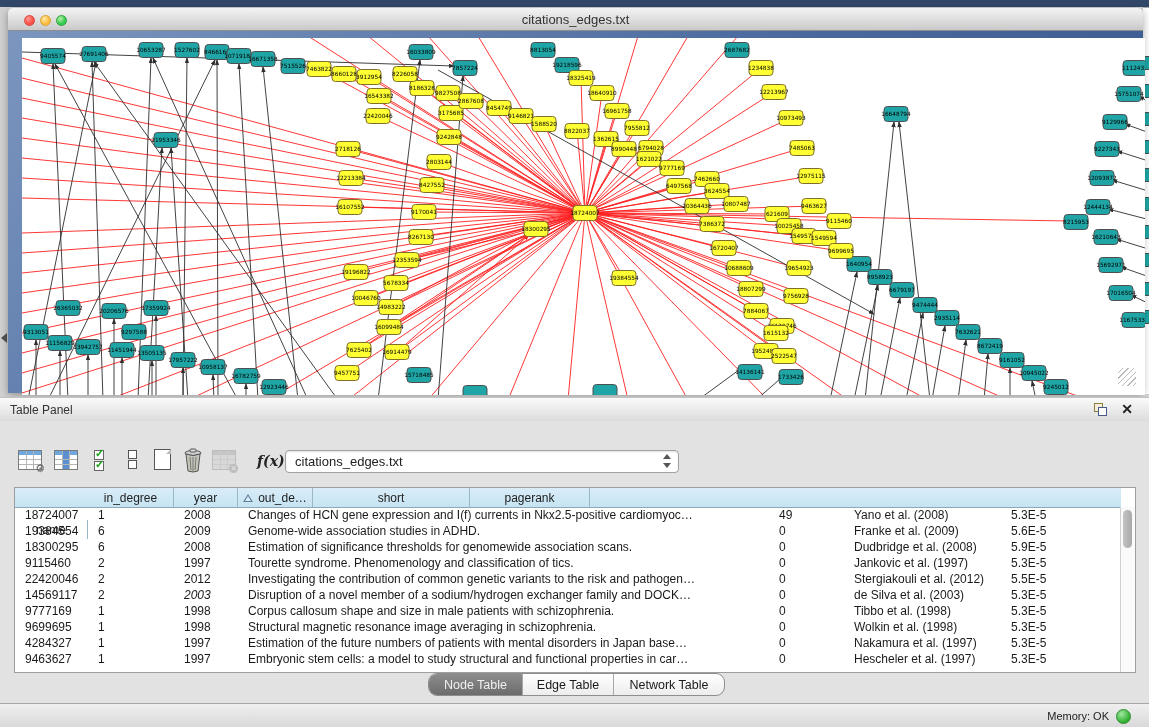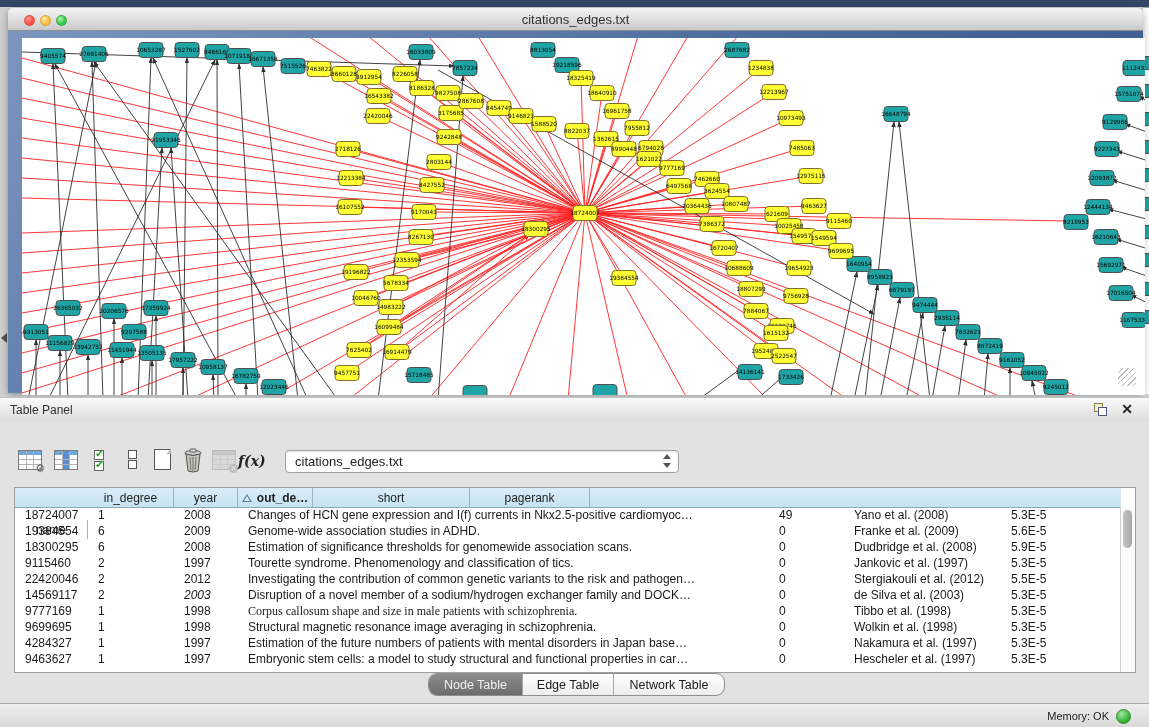--- a/index.html
+++ b/index.html
@@ -598,21 +598,21 @@
       <span class="tb-icon" style="left:198px;opacity:.5">
         <span class="grid-ic" style="left:0;top:3px;background:#cfcfcf;border-color:#9a9a9a">
             <span class="hdr" style="background:#a9a9a9"></span>
             <span class="l1"></span>
             <span class="l2"></span>
             <span class="c1"></span>
             <span class="c2"></span>
             <span class="disabled-x">✕</span>
           </span>
       </span>
-      <span class="tb-icon" style="left:224px;top:5px">
+      <span class="tb-icon" style="left:243px;top:5px">
         <span class="fx">f(x)</span>
       </span>
       <div class="combo">
         <span class="val">citations_edges.txt</span>
         <span class="steppers">
             <span class="up"></span>
             <span class="down"></span>
           </span>
       </div>
     </div>
@@ -621,21 +621,21 @@
       <div class="thead" id="thead">
           <div class="th" style="width: 73px; margin-top: 32px;">
             <span>name</span>
           </div>
           <div class="th" style="width: 86px;">
             <span>in_degree</span>
           </div>
           <div class="th" style="width: 64px;">
             <span>year</span>
           </div>
-          <div class="th" style="width: 75px; font-weight: bold;">
+          <div class="th" style="width: 75px;">
             <span class="sort-tri"></span>
             <span>out_de…</span>
           </div>
           <div class="th" style="width: 157px;">
             <span>short</span>
           </div>
           <div class="th" style="width: 120px;">
             <span>pagerank</span>
           </div>
         </div>
@@ -691,21 +691,21 @@
             <div class="td" style="width: 64px; font-style: italic;">2003</div>
             <div class="td" style="width: 531px;">Disruption of a novel member of a sodium/hydrogen exchanger family and DOCK…</div>
             <div class="td" style="width: 75px;">0</div>
             <div class="td" style="width: 157px;">de Silva et al. (2003)</div>
             <div class="td" style="width: 120px;">5.3E-5</div>
           </div>
           <div class="tr">
             <div class="td" style="width: 73px;">9777169</div>
             <div class="td" style="width: 86px;">1</div>
             <div class="td" style="width: 64px;">1998</div>
-            <div class="td" style="width: 531px; font-family: Liberation Serif, serif;">Corpus callosum shape and size in male patients with schizophrenia.</div>
+            <div class="td" style="width: 531px;">Corpus callosum shape and size in male patients with schizophrenia.</div>
             <div class="td" style="width: 75px;">0</div>
             <div class="td" style="width: 157px;">Tibbo et al. (1998)</div>
             <div class="td" style="width: 120px;">5.3E-5</div>
           </div>
           <div class="tr">
             <div class="td" style="width: 73px;">9699695</div>
             <div class="td" style="width: 86px;">1</div>
             <div class="td" style="width: 64px;">1998</div>
             <div class="td" style="width: 531px;">Structural magnetic resonance image averaging in schizophrenia.</div>
             <div class="td" style="width: 75px;">0</div>

